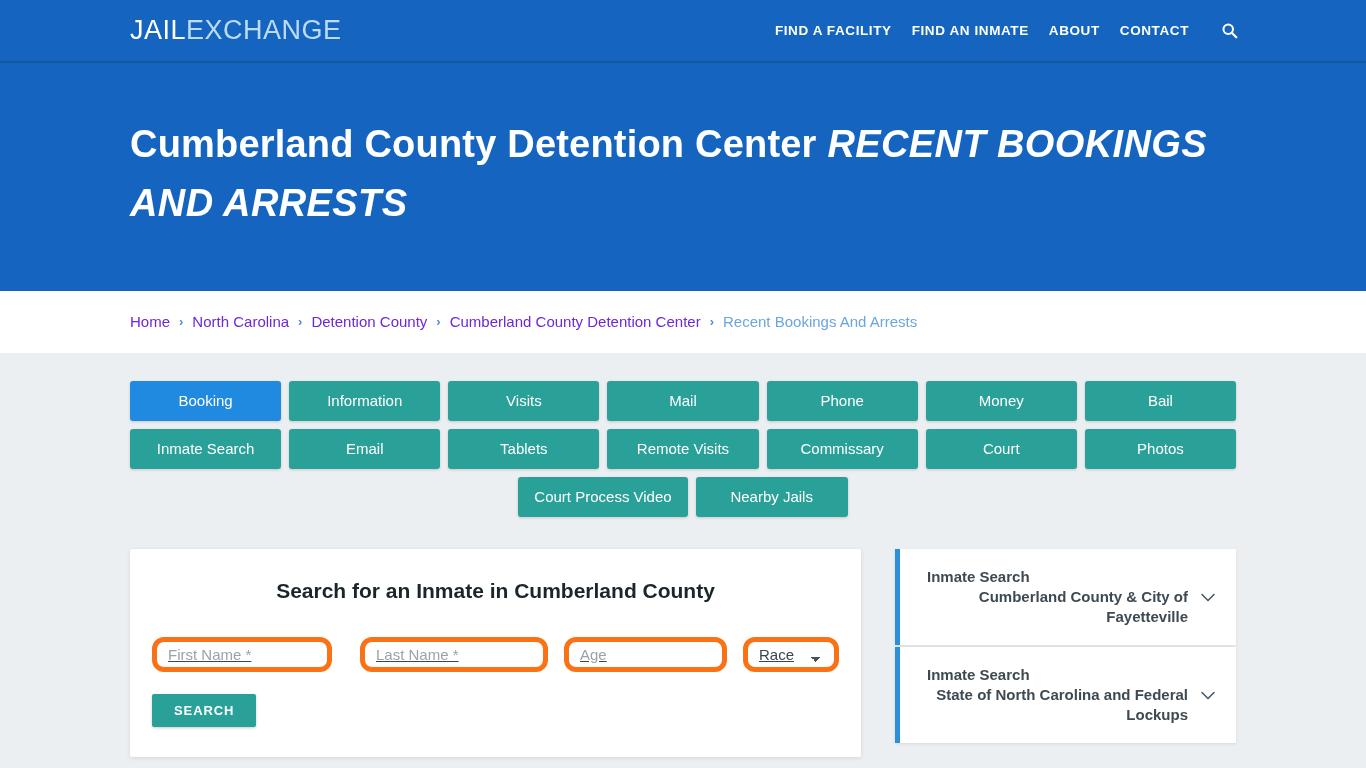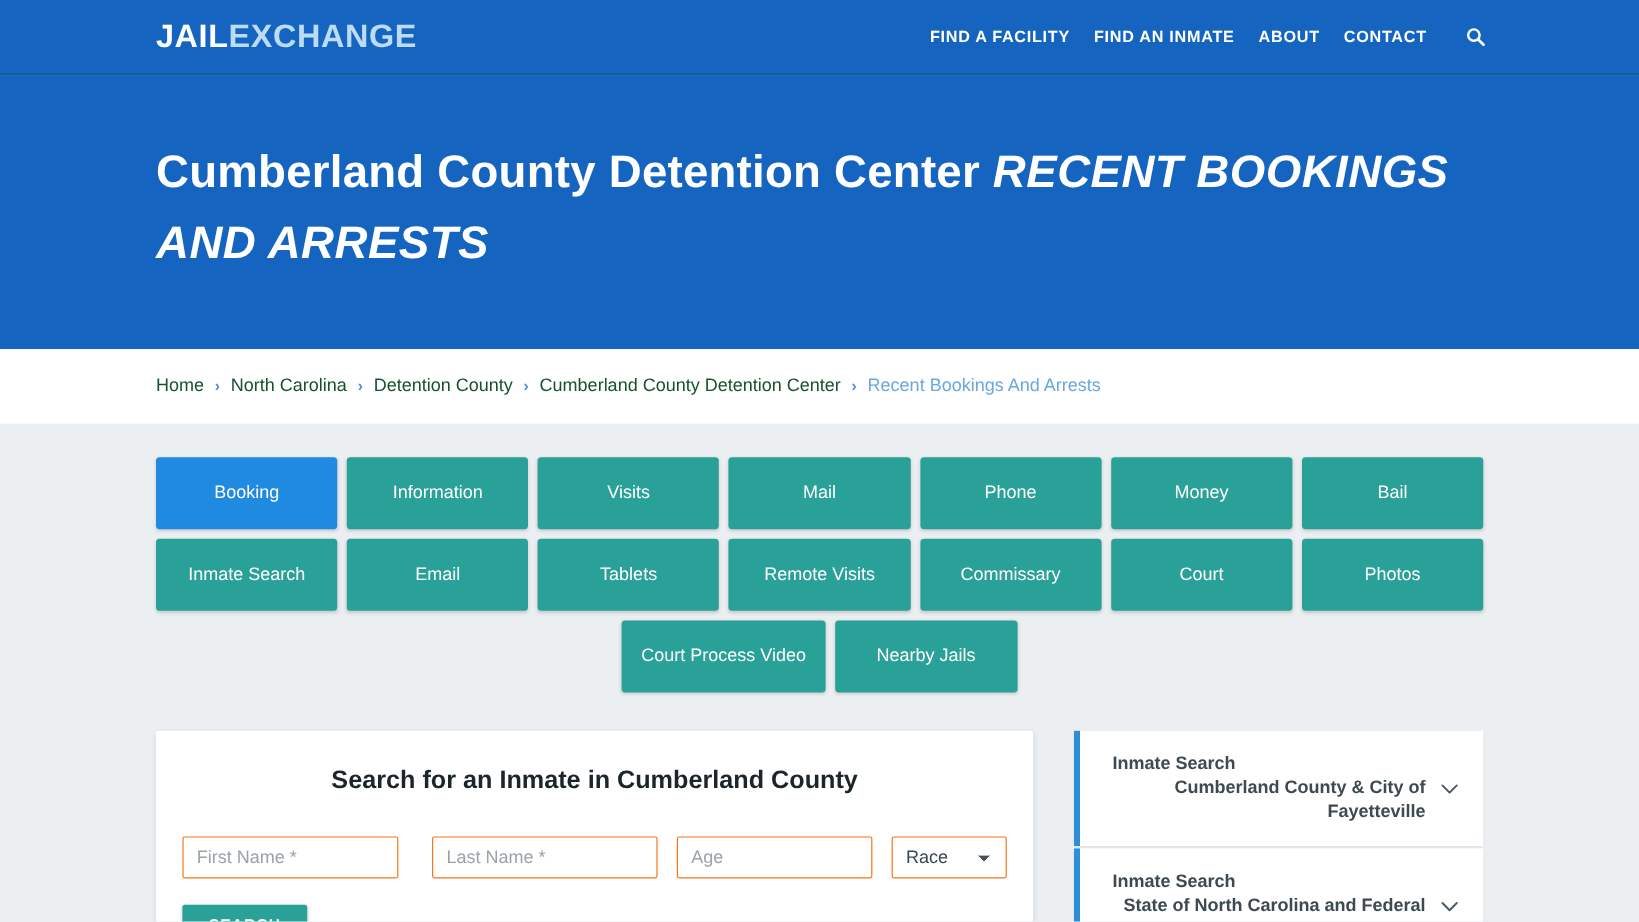--- a/index.html
+++ b/index.html
@@ -17,21 +17,21 @@
   .site-header {
     height: 63px;
     background: #1565c0;
     border-bottom: 2px solid #13599f;
     display: flex;
     align-items: center;
     padding: 0 128px 0 130px;
   }
   .logo {
     font-size: 27px;
-    font-weight: 700;
+    font-weight: 400;
     letter-spacing: 0.5px;
     white-space: nowrap;
     cursor: pointer;
   }
   .logo .lg-a { color: #ffffff; }
   .logo .lg-b { color: #bcdcf5; }
   .main-nav {
     margin-left: auto;
     display: flex;
     align-items: center;
@@ -79,21 +79,21 @@
     display: flex;
     align-items: center;
     padding: 0 130px;
   }
   .breadcrumb {
     display: flex;
     align-items: center;
     font-size: 15px;
   }
   .crumb {
-    color: #14532d;
+    color: #6d28d9;
     text-decoration: none;
     white-space: nowrap;
     cursor: pointer;
   }
   .crumb.current { color: #6aa7de; cursor: default; }
   .crumb-sep {
     color: #4a90d9;
     margin: 0 9px;
     font-size: 13px;
     font-weight: 700;
@@ -106,21 +106,21 @@
   .btn-grid {
     display: flex;
     flex-wrap: wrap;
     gap: 8px;
     justify-content: flex-start;
   }
   .btn-grid .row { display: flex; gap: 8px; width: 100%; }
   .btn-grid .row.center { justify-content: center; align-items: center; }
   .tile {
     flex: 1 1 0;
-    height: 60px;
+    height: 40px;
     background: #2aa198;
     color: #ffffff;
     border: none;
     border-radius: 3px;
     font-family: "Liberation Sans", sans-serif;
     font-size: 15px;
     display: flex;
     align-items: center;
     justify-content: center;
     box-shadow: 0 1px 3px rgba(0,0,0,0.16);
@@ -153,28 +153,29 @@
     font-size: 21px;
     font-weight: 700;
     color: #1c2529;
   }
   .form-row {
     display: flex;
     gap: 16px;
   }
   .field {
     height: 35px;
-    border: 1px solid #f97316;
-    border-radius: 2px;
+    border: 5px solid #f97316;
+    border-radius: 12px;
     padding: 0 11px;
     font-family: "Liberation Sans", sans-serif;
     font-size: 15px;
     color: #37474f;
     background: #ffffff;
     outline: none;
+    text-decoration: underline;
   }
   .field::placeholder { color: #9aa3a8; }
   .f-first { width: 180px; }
   .f-last  { width: 188px; margin-left: 12px; }
   .f-age   { width: 163px; }
   .f-race  {
     width: 163px;
     appearance: none;
     -webkit-appearance: none;
     background-image: linear-gradient(45deg, transparent 50%, #44525a 50%),

